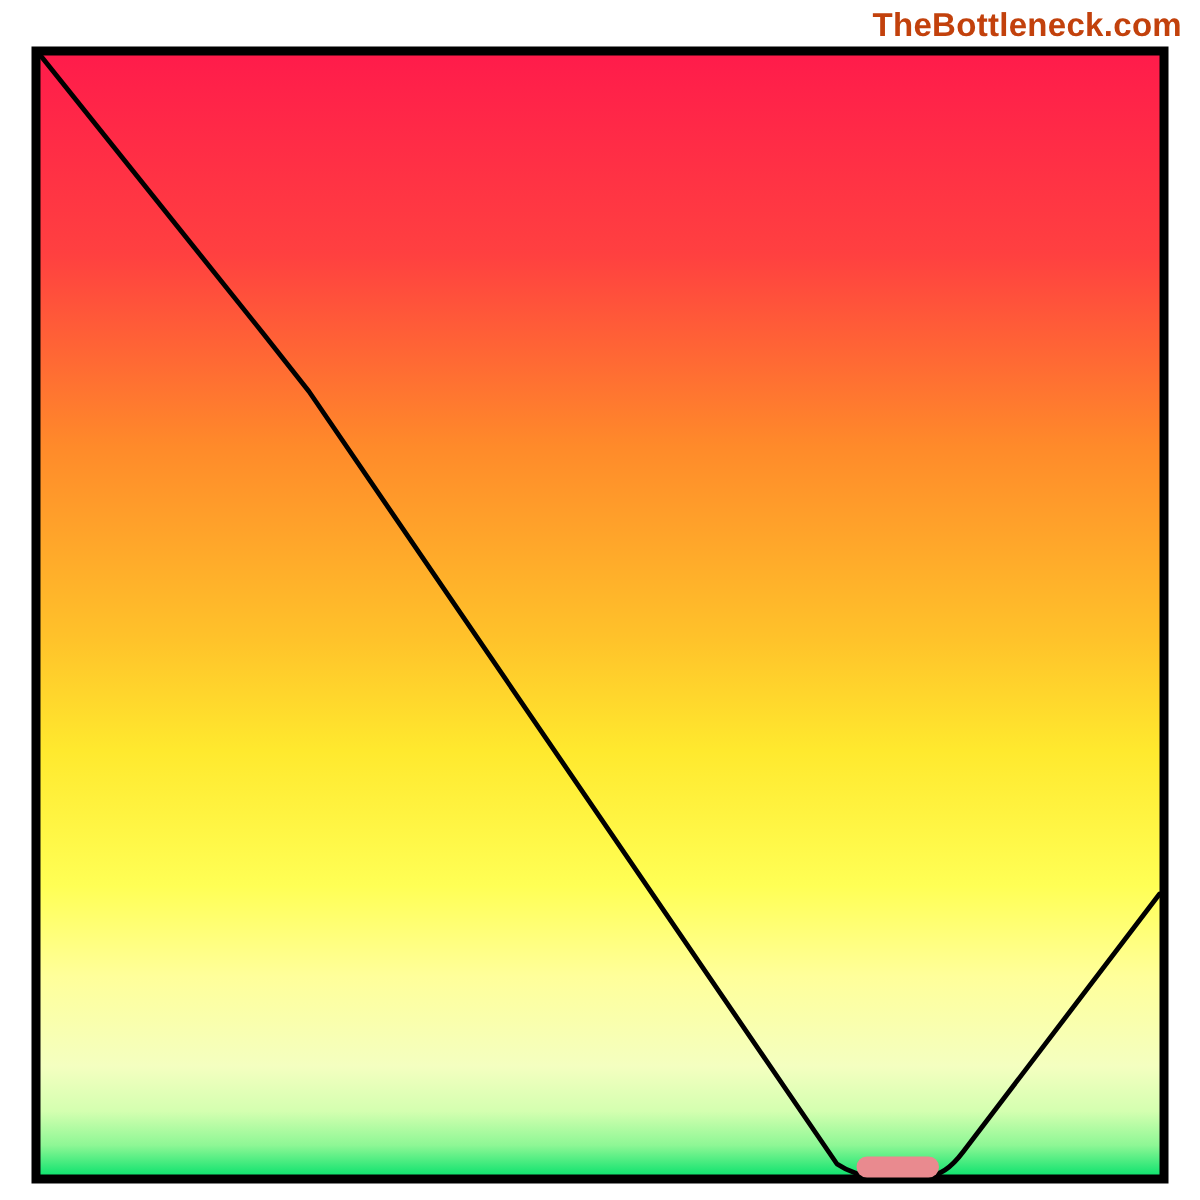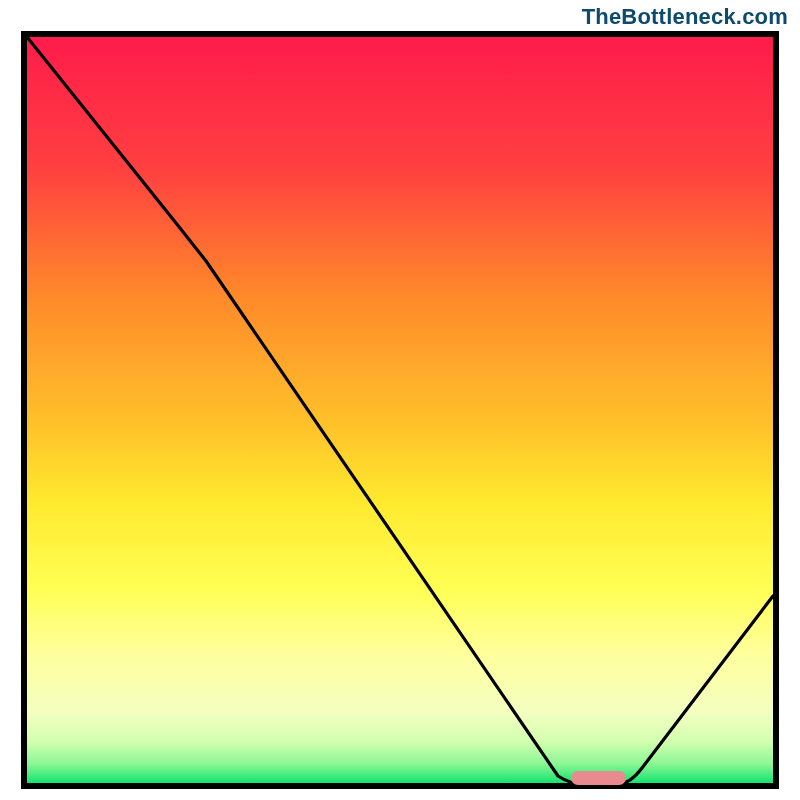--- a/index.html
+++ b/index.html
@@ -12,21 +12,21 @@
   }
   .frame {
     position: relative;
     width: 800px;
     height: 800px;
   }
   .watermark {
     position: absolute;
     top: 4px;
     right: 12px;
-    color: #0c4a6e;
+    color: #c2410c;
     font-size: 22px;
     font-weight: 600;
     letter-spacing: 0.2px;
   }
   svg {
     position: absolute;
     top: 28px;
     left: 18px;
   }
 </style>

